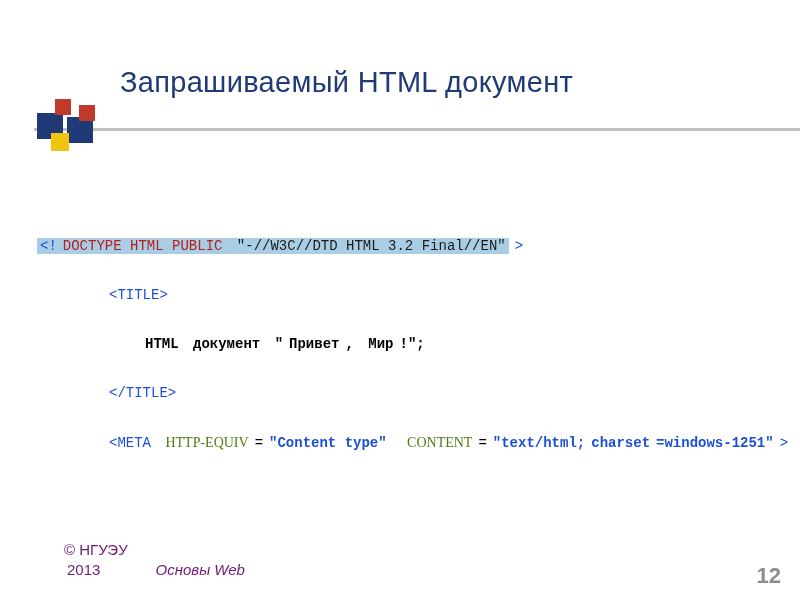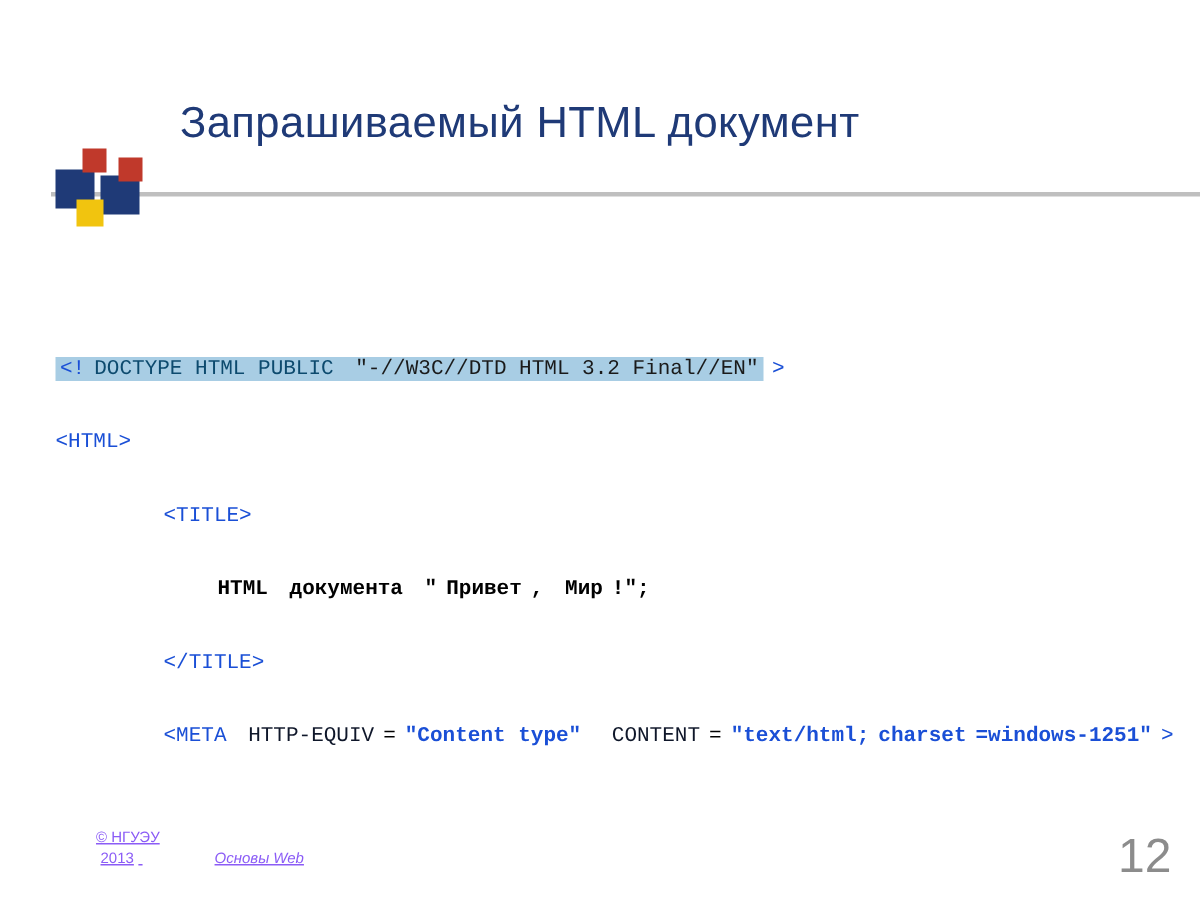--- a/index.html
+++ b/index.html
@@ -59,65 +59,64 @@
     position: absolute;
     left: 22px;
     top: 202px;
     font-family: "Courier New", monospace;
     font-size: 14px;
     line-height: 21.5px;
     white-space: pre;
   }
   .hl { background: #a8cde4; }
   .tag { color: #1a4fd6; }
-  .attr { color: #0f172a; }
+  .attr { color: #4d7c0f; font-family: Liberation Serif, serif; }
   .val { color: #1a4fd6; font-weight: bold; }
   .cmt { color: #8a8a8a; }
   .body-text { color: #000; font-weight: bold; }
   .ul { text-decoration-style: dotted; }
   .ind1 { padding-left: 36px; }
   .ind2 { padding-left: 72px; }
   .ind3 { padding-left: 108px; }
   .footer {
     position: absolute;
     left: 52px;
     bottom: 22px;
-    color: #8b5cf6;
-    font-size: 10px;
-    text-decoration: underline;
+    color: #701a75;
+    font-size: 15px;
   }
   .footer .sub { font-style: italic; margin-left: 48px; text-align: right; }
   .pagenum {
     position: absolute;
     right: 22px;
     bottom: 14px;
-    font-size: 32px;
+    font-size: 22px;
     color: #8c8c8c;
+    font-weight: bold;
   }
 </style>
 </head>
 <body>
 
 <div class="header-area">
   <div class="title">Запрашиваемый HTML документ</div>
   <div class="decor-line"></div>
   <div class="decor-blocks">
     <div class="block-navy" style="left:0;top:0"></div>
     <div class="block-navy" style="left:30px;top:4px"></div>
     <div class="block-red" style="left:18px;top:-14px"></div>
     <div class="block-red" style="left:42px;top:-8px"></div>
     <div class="block-yellow" style="left:14px;top:20px"></div>
   </div>
 </div>
 
 <div class="code-area">
-<div><span class="hl"><span class="tag">&lt;!</span><span style="color:#0c4a6e">DOCTYPE HTML PUBLIC </span><span style="color:#1a1a1a">"-//W3C//DTD HTML 3.2 Final//EN"</span></span><span class="tag">&gt;</span></div>
-<div><span class="tag">&lt;HTML&gt;</span></div>
+<div><span class="hl"><span class="tag">&lt;!</span><span style="color:#b91c1c">DOCTYPE HTML PUBLIC </span><span style="color:#1a1a1a">"-//W3C//DTD HTML 3.2 Final//EN"</span></span><span class="tag">&gt;</span></div>
 <div class="ind2"><span class="tag ul">&lt;TITLE&gt;</span></div>
-<div class="ind3 body-text"><span>HTML </span><span class="ul">документа</span><span> "</span><span class="ul">Привет</span><span>, </span><span class="ul">Мир</span><span>!";</span></div>
+<div class="ind3 body-text"><span>HTML </span><span class="ul">документ</span><span> "</span><span class="ul">Привет</span><span>, </span><span class="ul">Мир</span><span>!";</span></div>
 <div class="ind2"><span class="tag">&lt;/TITLE&gt;</span></div>
 <div class="ind2"><span class="tag">&lt;META </span><span class="attr">HTTP-EQUIV</span><span>=</span><span class="val">"Content type"</span><span> </span><span class="attr">CONTENT</span><span>=</span><span class="val">"text/html;</span><span class="val ul">charset</span><span class="val">=windows-1251"</span><span class="tag">&gt;</span></div>
 
 
 
 
 
 
 </div>
 

